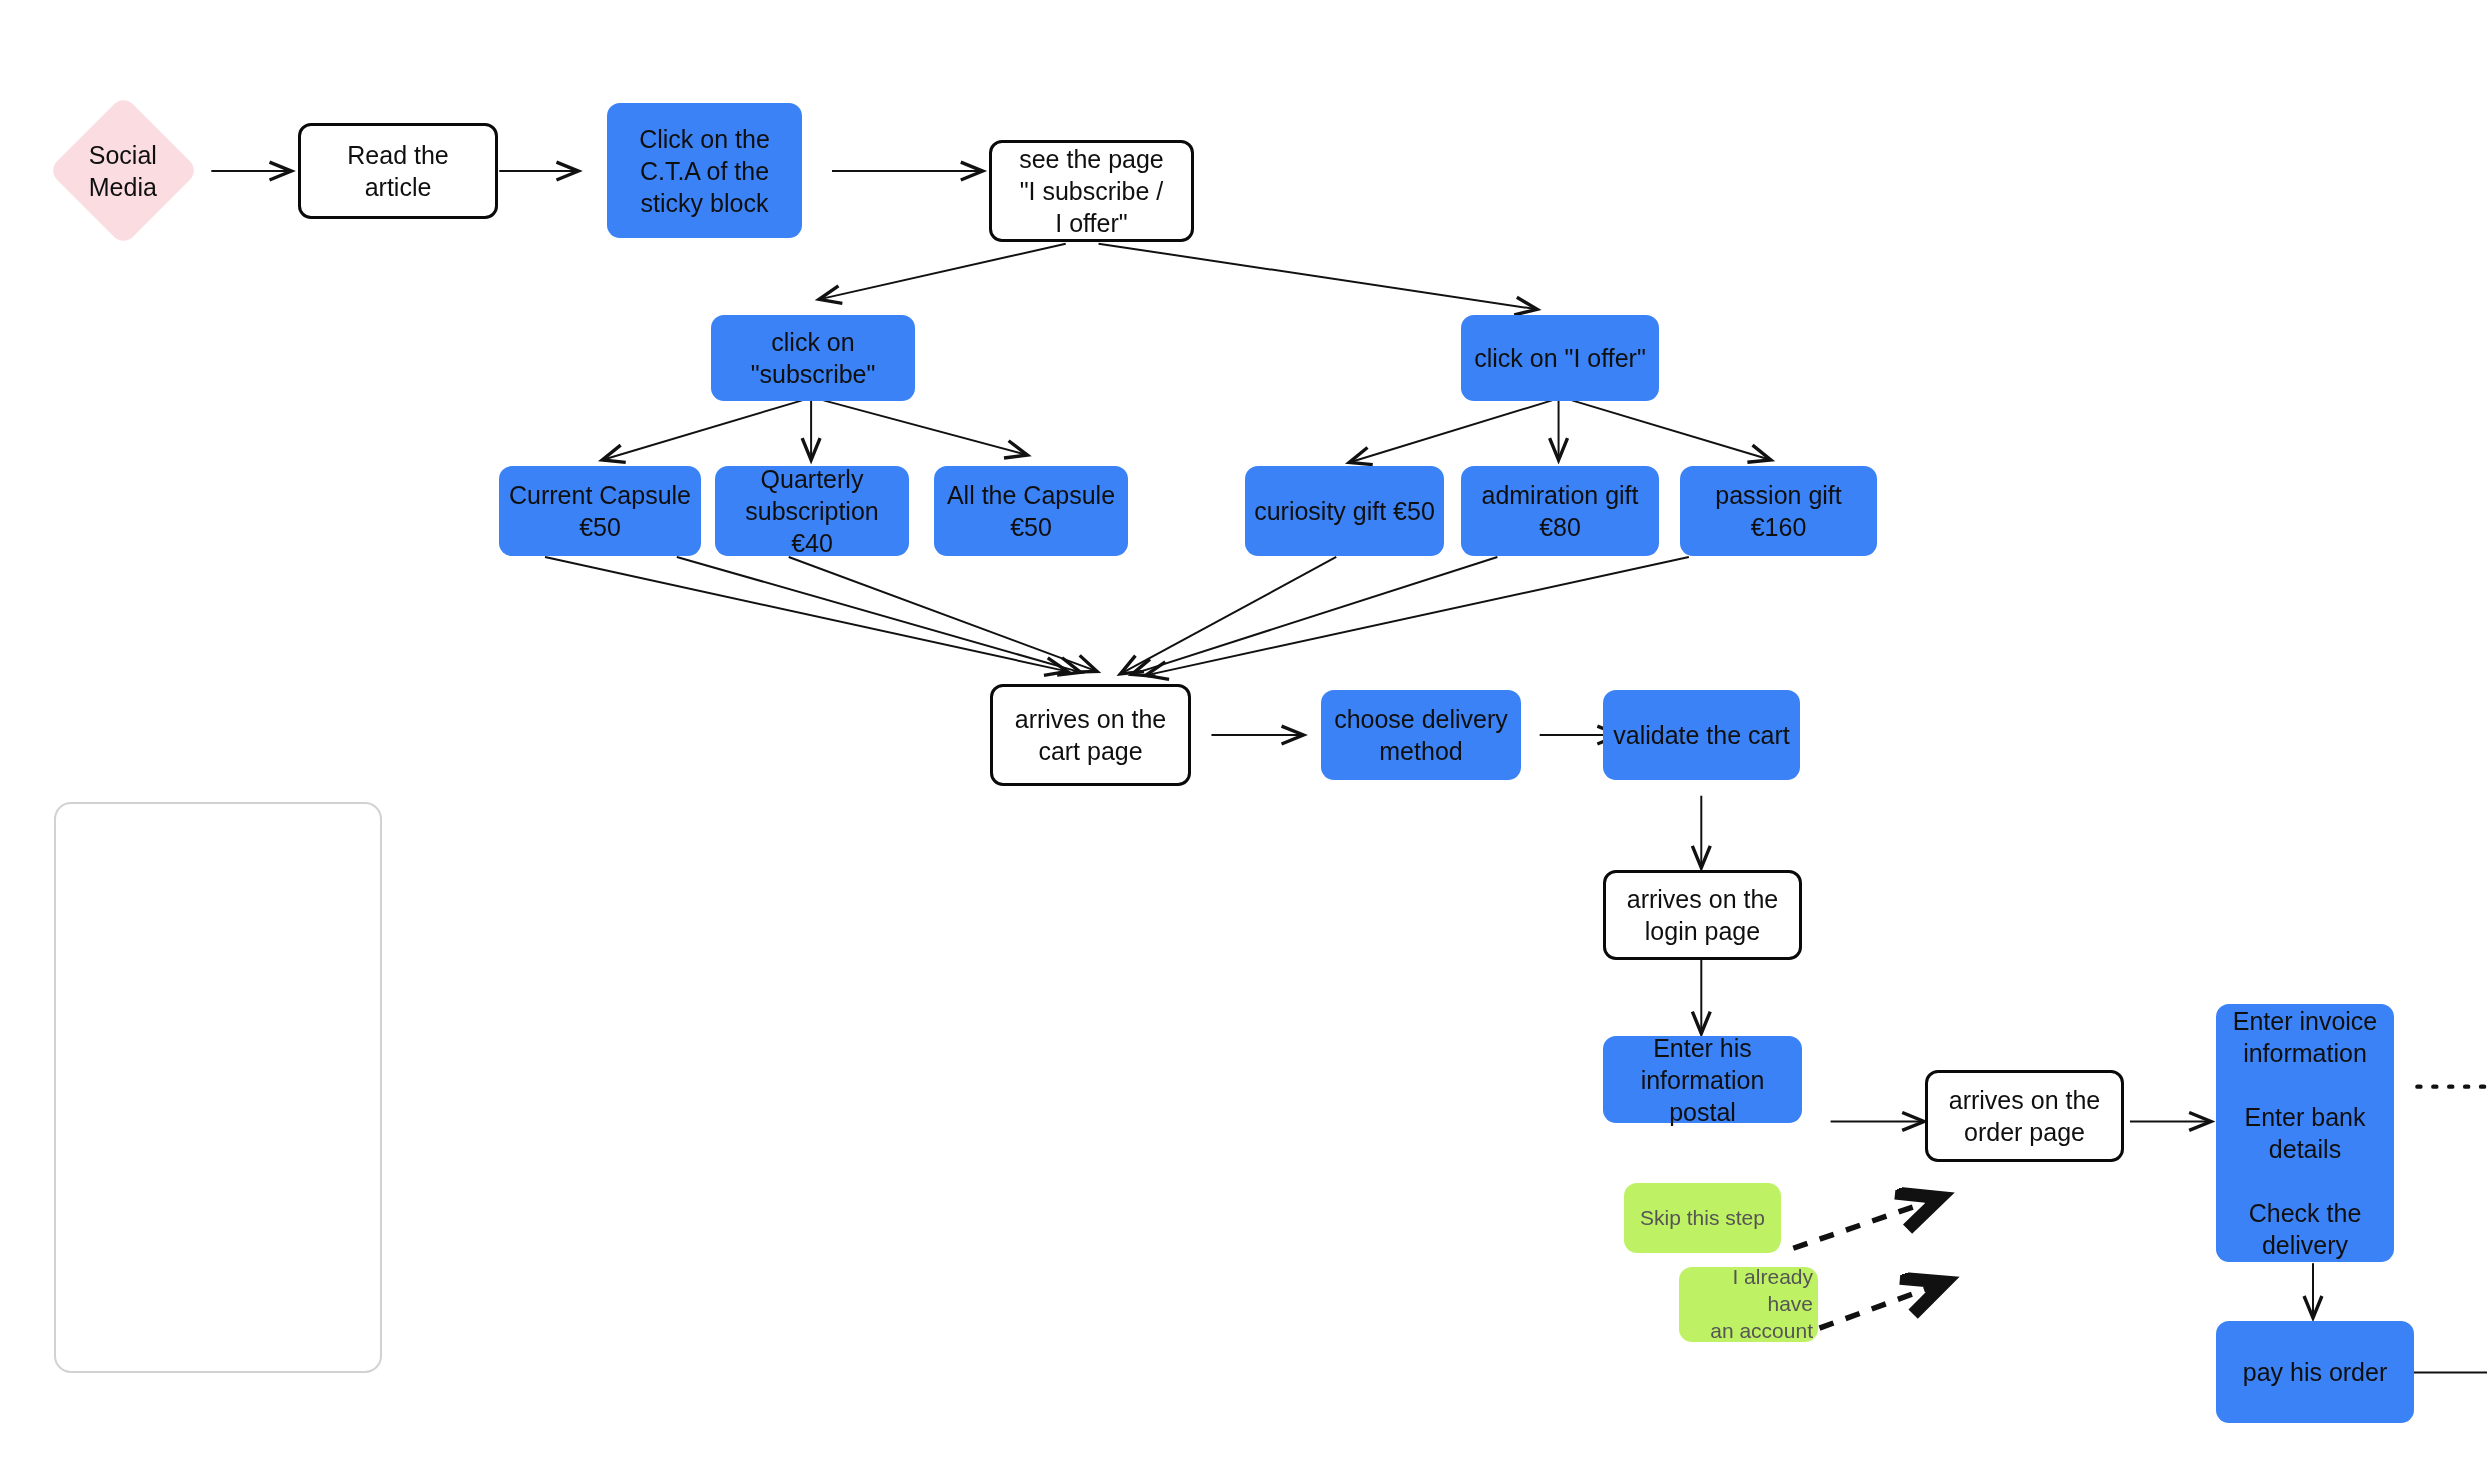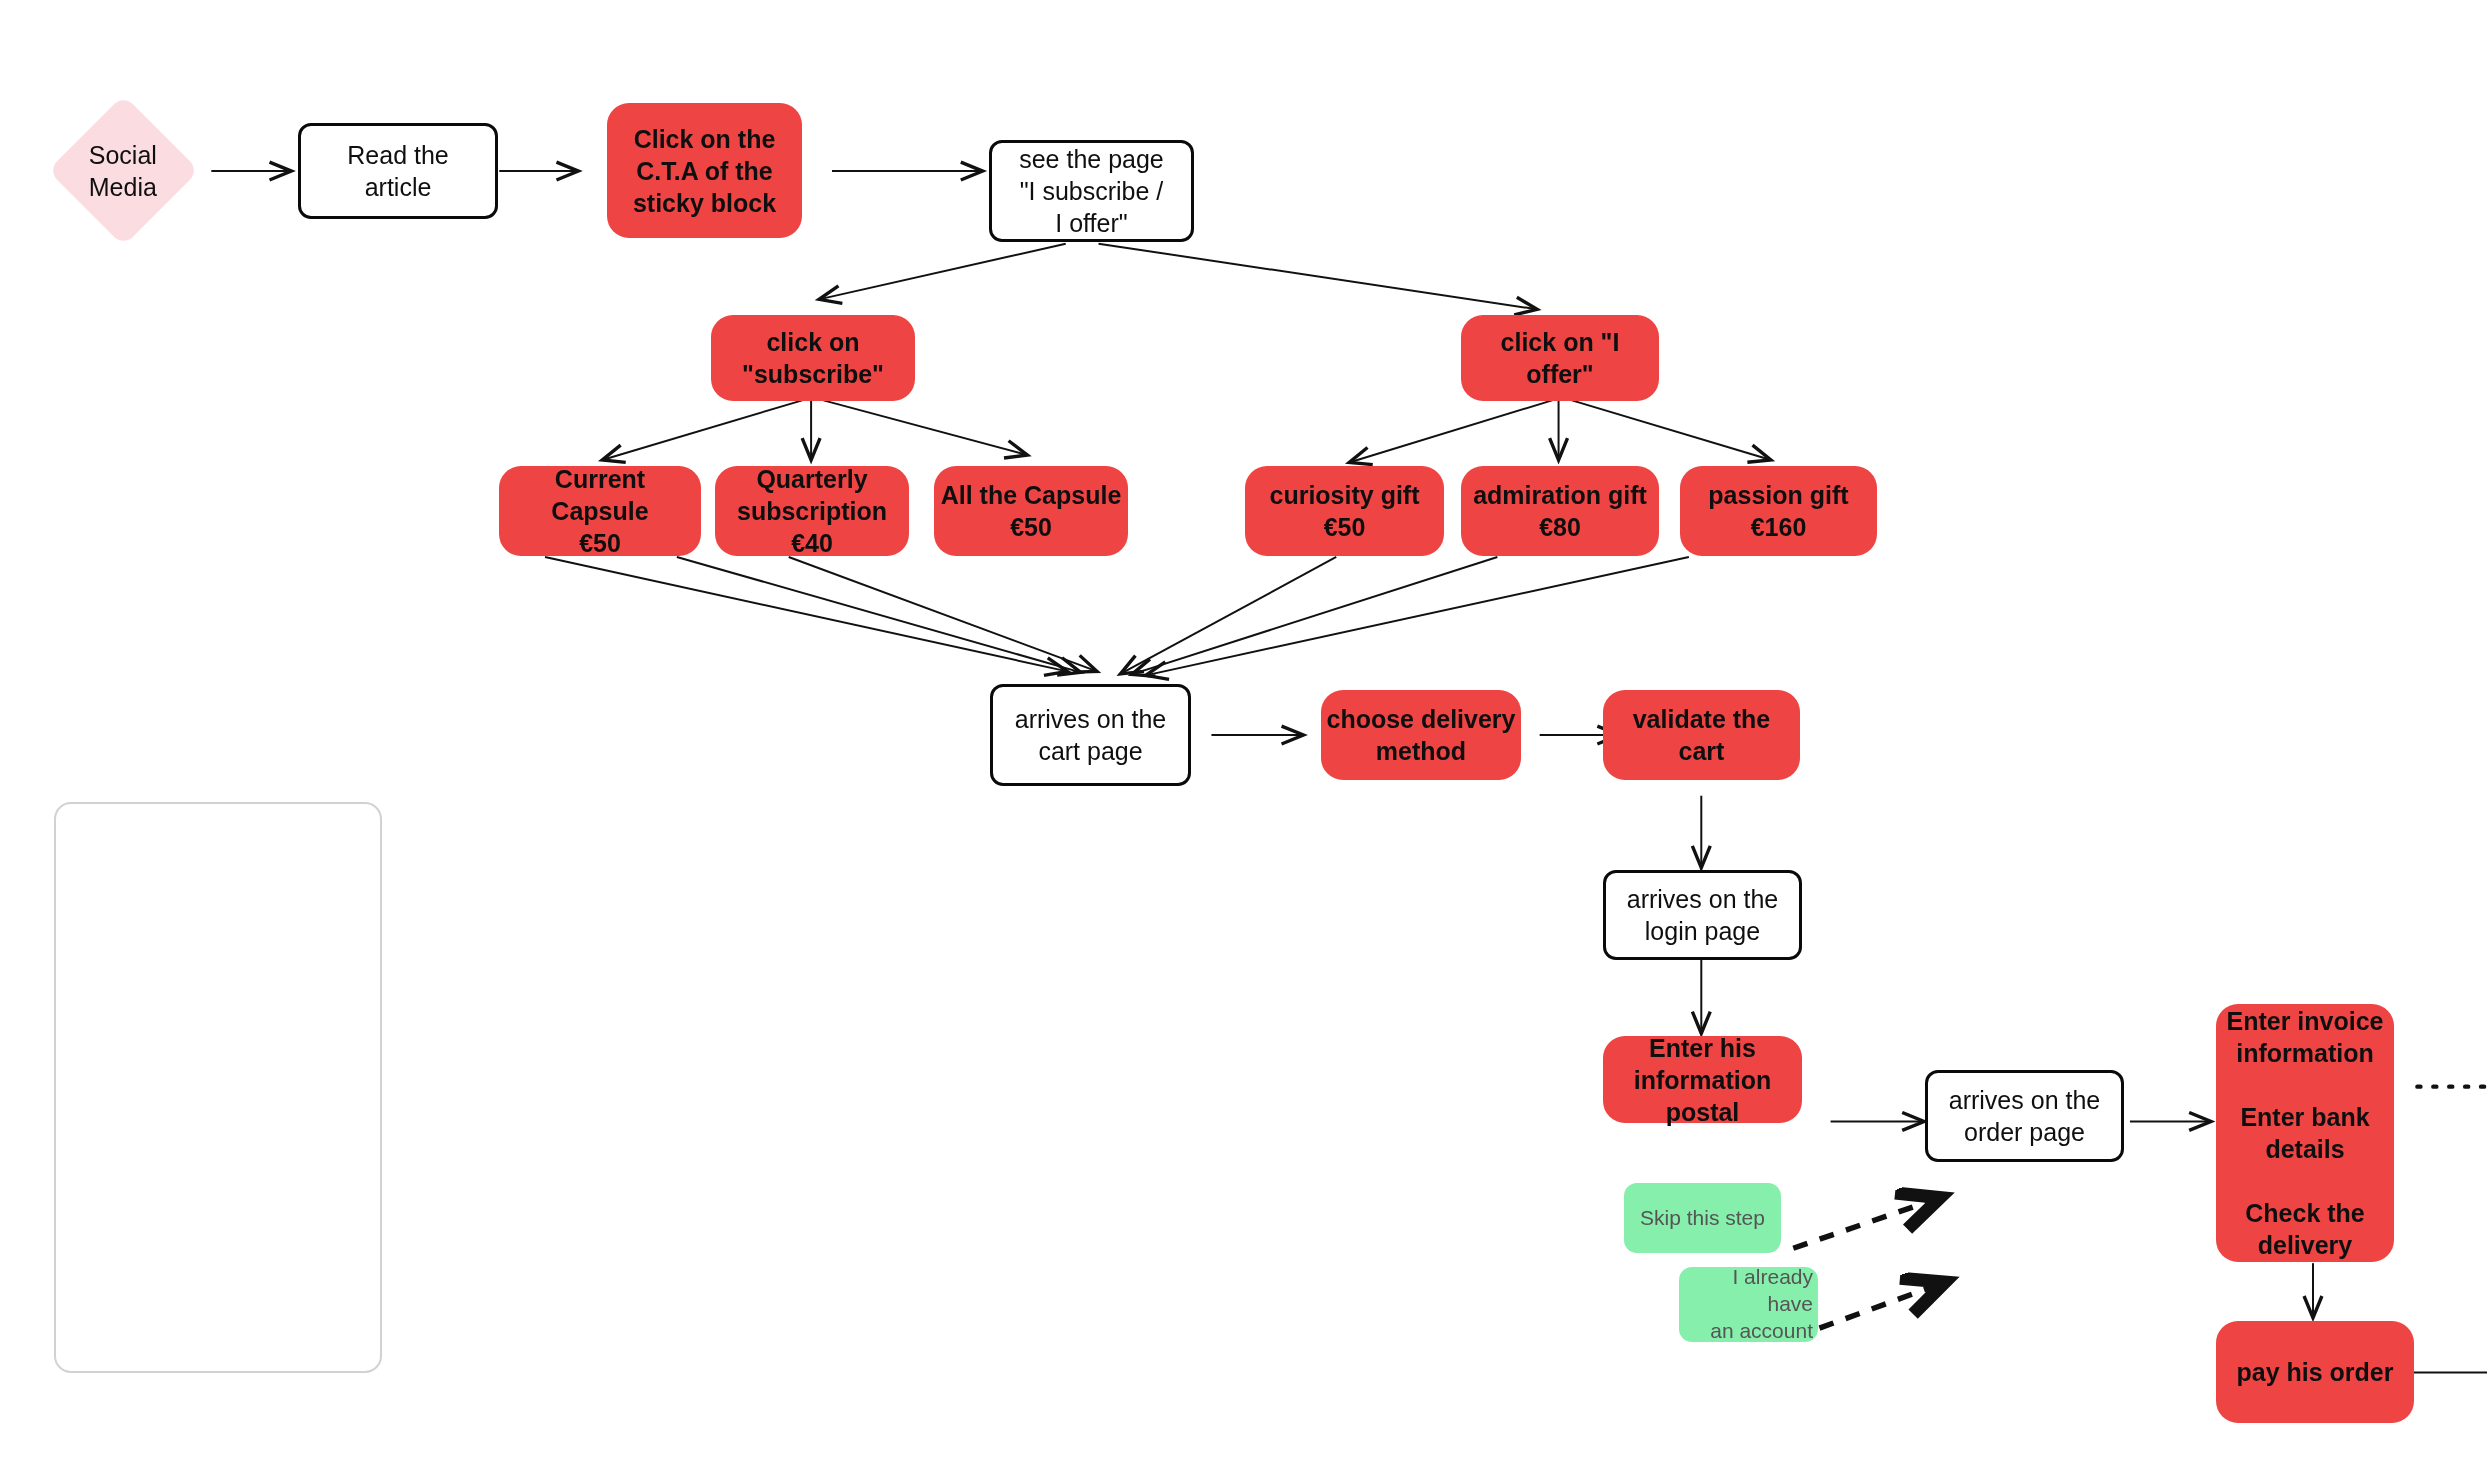--- a/index.html
+++ b/index.html
@@ -7,22 +7,22 @@
   #canvas{position:relative;width:2770px;height:1482px;background:#ffffff;overflow:hidden;}
   svg.edges{position:absolute;left:0;top:0;width:2770px;height:1482px;pointer-events:none;}
 
   .node{position:absolute;box-sizing:border-box;display:flex;align-items:center;justify-content:center;
         text-align:center;line-height:1.28;color:#0f0f0f;}
   .node .lbl{white-space:pre-line;padding:0 5px;}
 
   
   .n-page{background:#ffffff;border:3.5px solid #0a0a0a;border-radius:13px;font-size:25px;}
   
-  .n-action{background:#ef4444;border-radius:22px;font-size:25px;font-weight:bold;}
-  .n-action-soft{background:#86efac;border-radius:13px;font-size:21px;color:#555555;}
+  .n-action{background:#3b82f6;border-radius:13px;font-size:25px;}
+  .n-action-soft{background:#bef264;border-radius:13px;font-size:21px;color:#555555;}
   
   .n-start{background:#fbdde1;border-radius:13px;transform:rotate(45deg);}
   .n-start .lbl{transform:rotate(-45deg);font-size:25px;}
 
   
   .legend{position:absolute;box-sizing:border-box;background:#ffffff;border:2.5px solid #d2d2d2;border-radius:17px;}
 </style>
 </head>
 <body>
 

